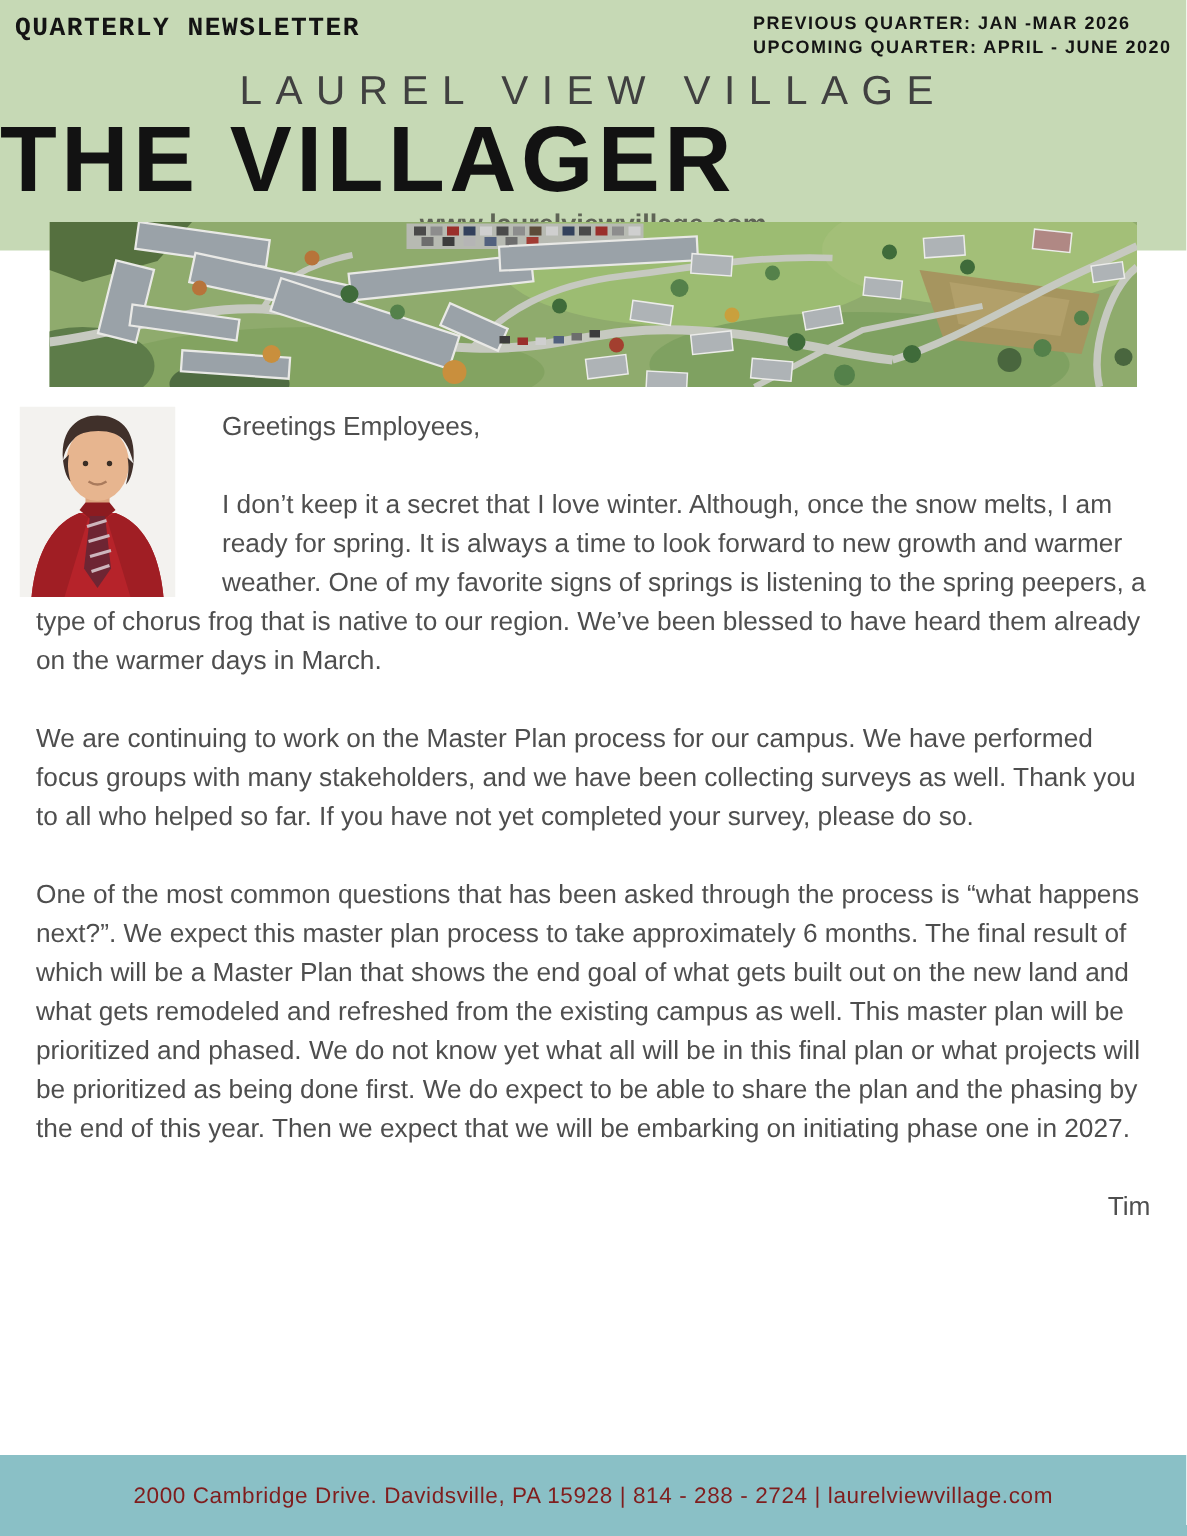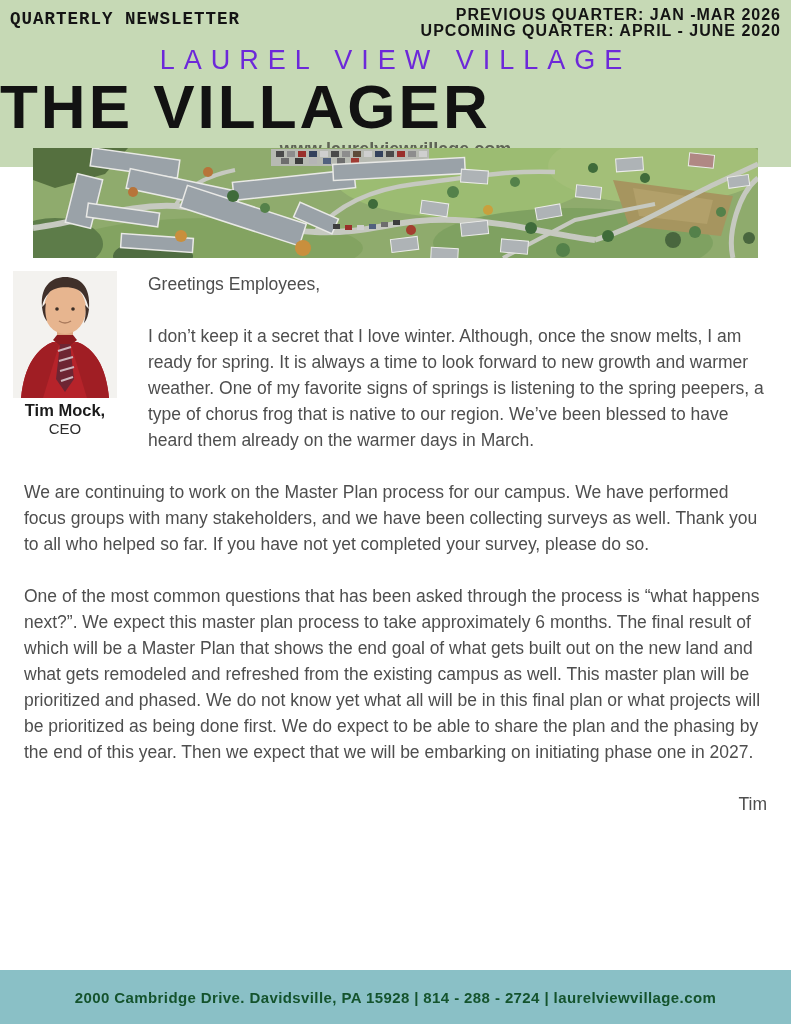--- a/index.html
+++ b/index.html
@@ -27,33 +27,33 @@
   }
   .quarterly-label {
     font-size: 17.5px;
     font-weight: 800;
     letter-spacing: 1px;
     color: #141414;
     padding-top: 2px;
     font-family: Liberation Mono, monospace;
   }
   .quarter-lines {
-    text-align: right;
-    font-size: 16px;
+    text-align: left;
+    font-size: 12px;
     font-weight: 800;
     letter-spacing: 1px;
     line-height: 16px;
     color: #141414;
   }
   .org-line {
     text-align: center;
     font-size: 27px;
     font-weight: 400;
     letter-spacing: 9px;
-    color: #6d28d9;
+    color: #404040;
     margin-top: 6px;
   }
   .big-title {
     text-align: left;
     font-size: 62px;
     font-weight: 800;
     letter-spacing: 3px;
     color: #121212;
     line-height: 58px;
     margin-top: 2px;
@@ -117,23 +117,23 @@
     position: absolute;
     left: 0; bottom: 0;
     width: 791px; height: 54px;
     background: #8ac0c6;
     display: flex;
     align-items: center;
     justify-content: center;
   }
   .footer-text {
     font-size: 15px;
-    font-weight: 700;
+    font-weight: 400;
     letter-spacing: 0.4px;
-    color: #14532d;
+    color: #7f1d1d;
   }
 </style>
 </head>
 <body>
 
 <header class="masthead">
   <div class="mast-toprow">
     <div class="quarterly-label">QUARTERLY NEWSLETTER</div>
     <div class="quarter-lines">
       <div>PREVIOUS QUARTER: JAN -MAR 2026</div>
@@ -270,24 +270,20 @@
         <path d="M46,50 Q52,54 58,50" stroke="#a97a5c" stroke-width="1.5" fill="none"></path>
         <path d="M40,69 L52,79 L64,69 L60,64 L44,64 Z" fill="#8c1b20"></path>
         <polygon points="47,73 57,73 61,108 52,121 43,108" fill="#6e2533"></polygon>
         <g stroke="#cdb6bd" stroke-width="2">
           <line x1="45" y1="80" x2="58" y2="76"></line>
           <line x1="46" y1="90" x2="60" y2="86"></line>
           <line x1="47" y1="100" x2="61" y2="96"></line>
           <line x1="48" y1="110" x2="60" y2="106"></line>
         </g>
       </svg>
-      <figcaption>
-        <div class="author-name">Tim Mock,</div>
-        <div class="author-role">CEO</div>
-      </figcaption>
     </figure>
     <p class="greeting">Greetings Employees,</p>
     <p class="para">I don’t keep it a secret that I love winter. Although, once the snow melts, I am ready for spring. It is always a time to look forward to new growth and warmer weather. One of my favorite signs of springs is listening to the spring peepers, a type of chorus frog that is native to our region. We’ve been blessed to have heard them already on the warmer days in March.</p>
   </div>
   <p class="para">We are continuing to work on the Master Plan process for our campus. We have performed focus groups with many stakeholders, and we have been collecting surveys as well. Thank you to all who helped so far. If you have not yet completed your survey, please do so.</p>
   <p class="para">One of the most common questions that has been asked through the process is “what happens next?”. We expect this master plan process to take approximately 6 months. The final result of which will be a Master Plan that shows the end goal of what gets built out on the new land and what gets remodeled and refreshed from the existing campus as well. This master plan will be prioritized and phased. We do not know yet what all will be in this final plan or what projects will be prioritized as being done first. We do expect to be able to share the plan and the phasing by the end of this year. Then we expect that we will be embarking on initiating phase one in 2027.</p>
   <p class="signoff">Tim</p>
 </main>
 
 <footer class="footer-bar">

